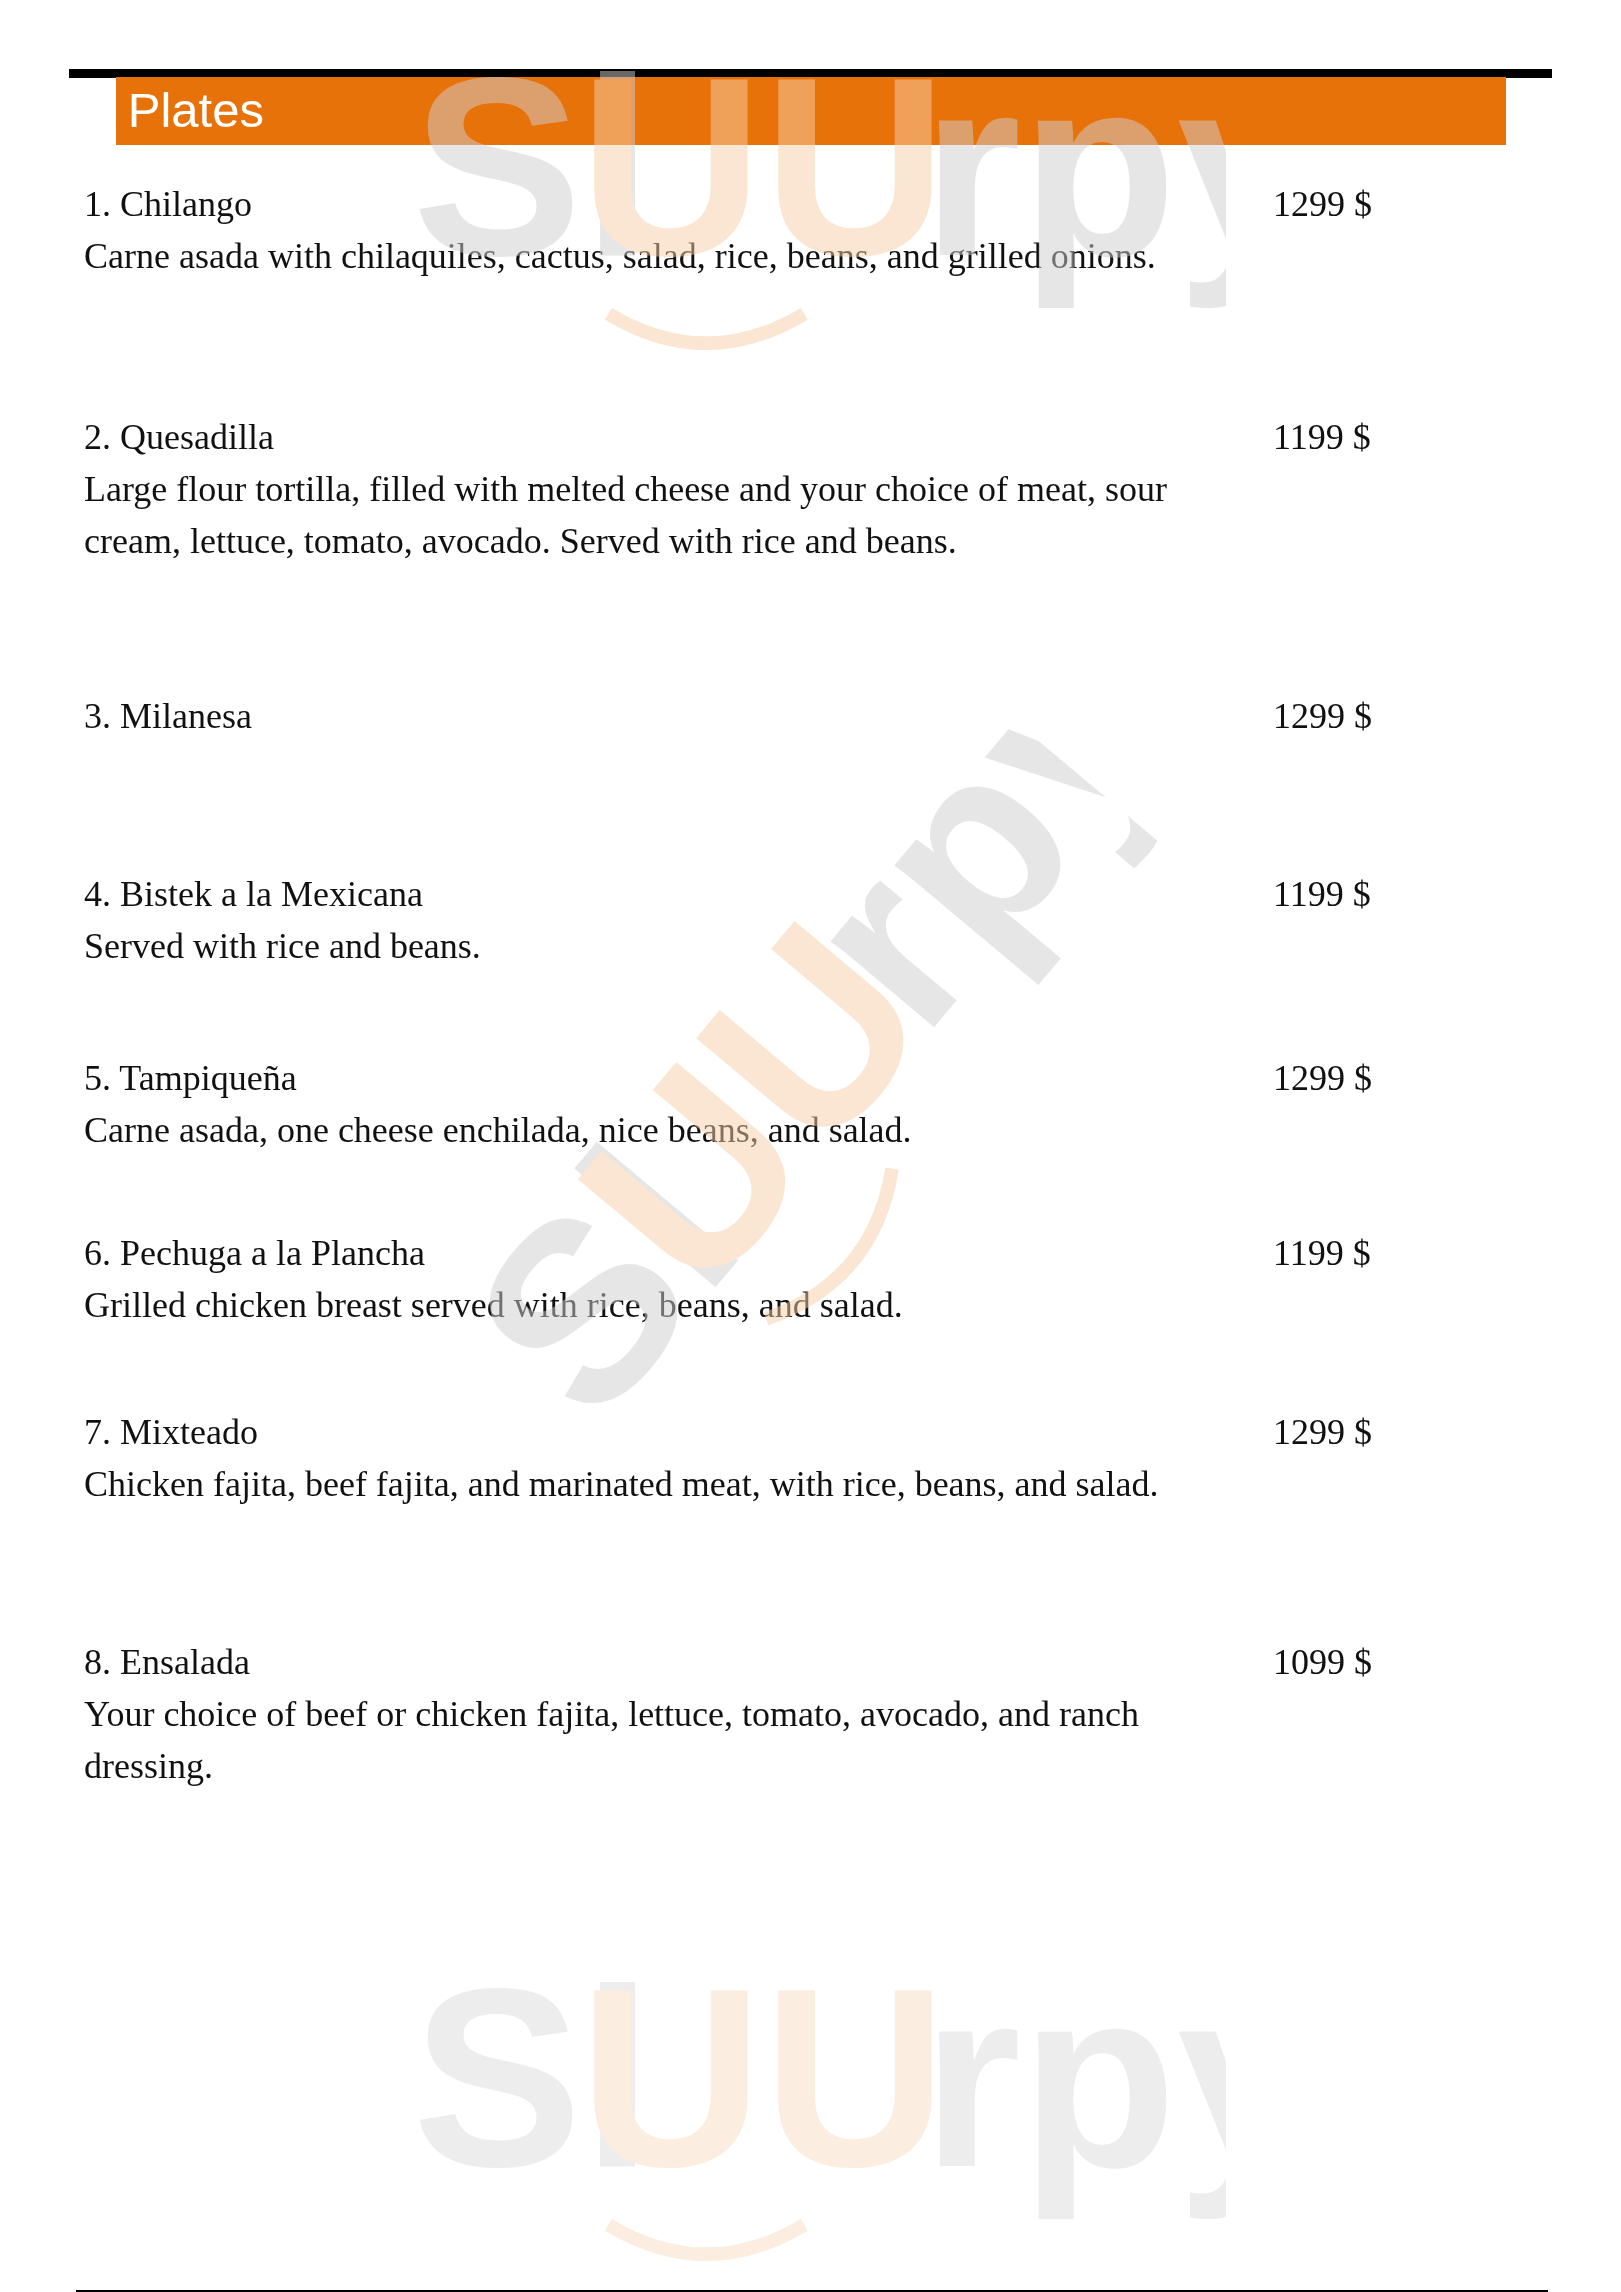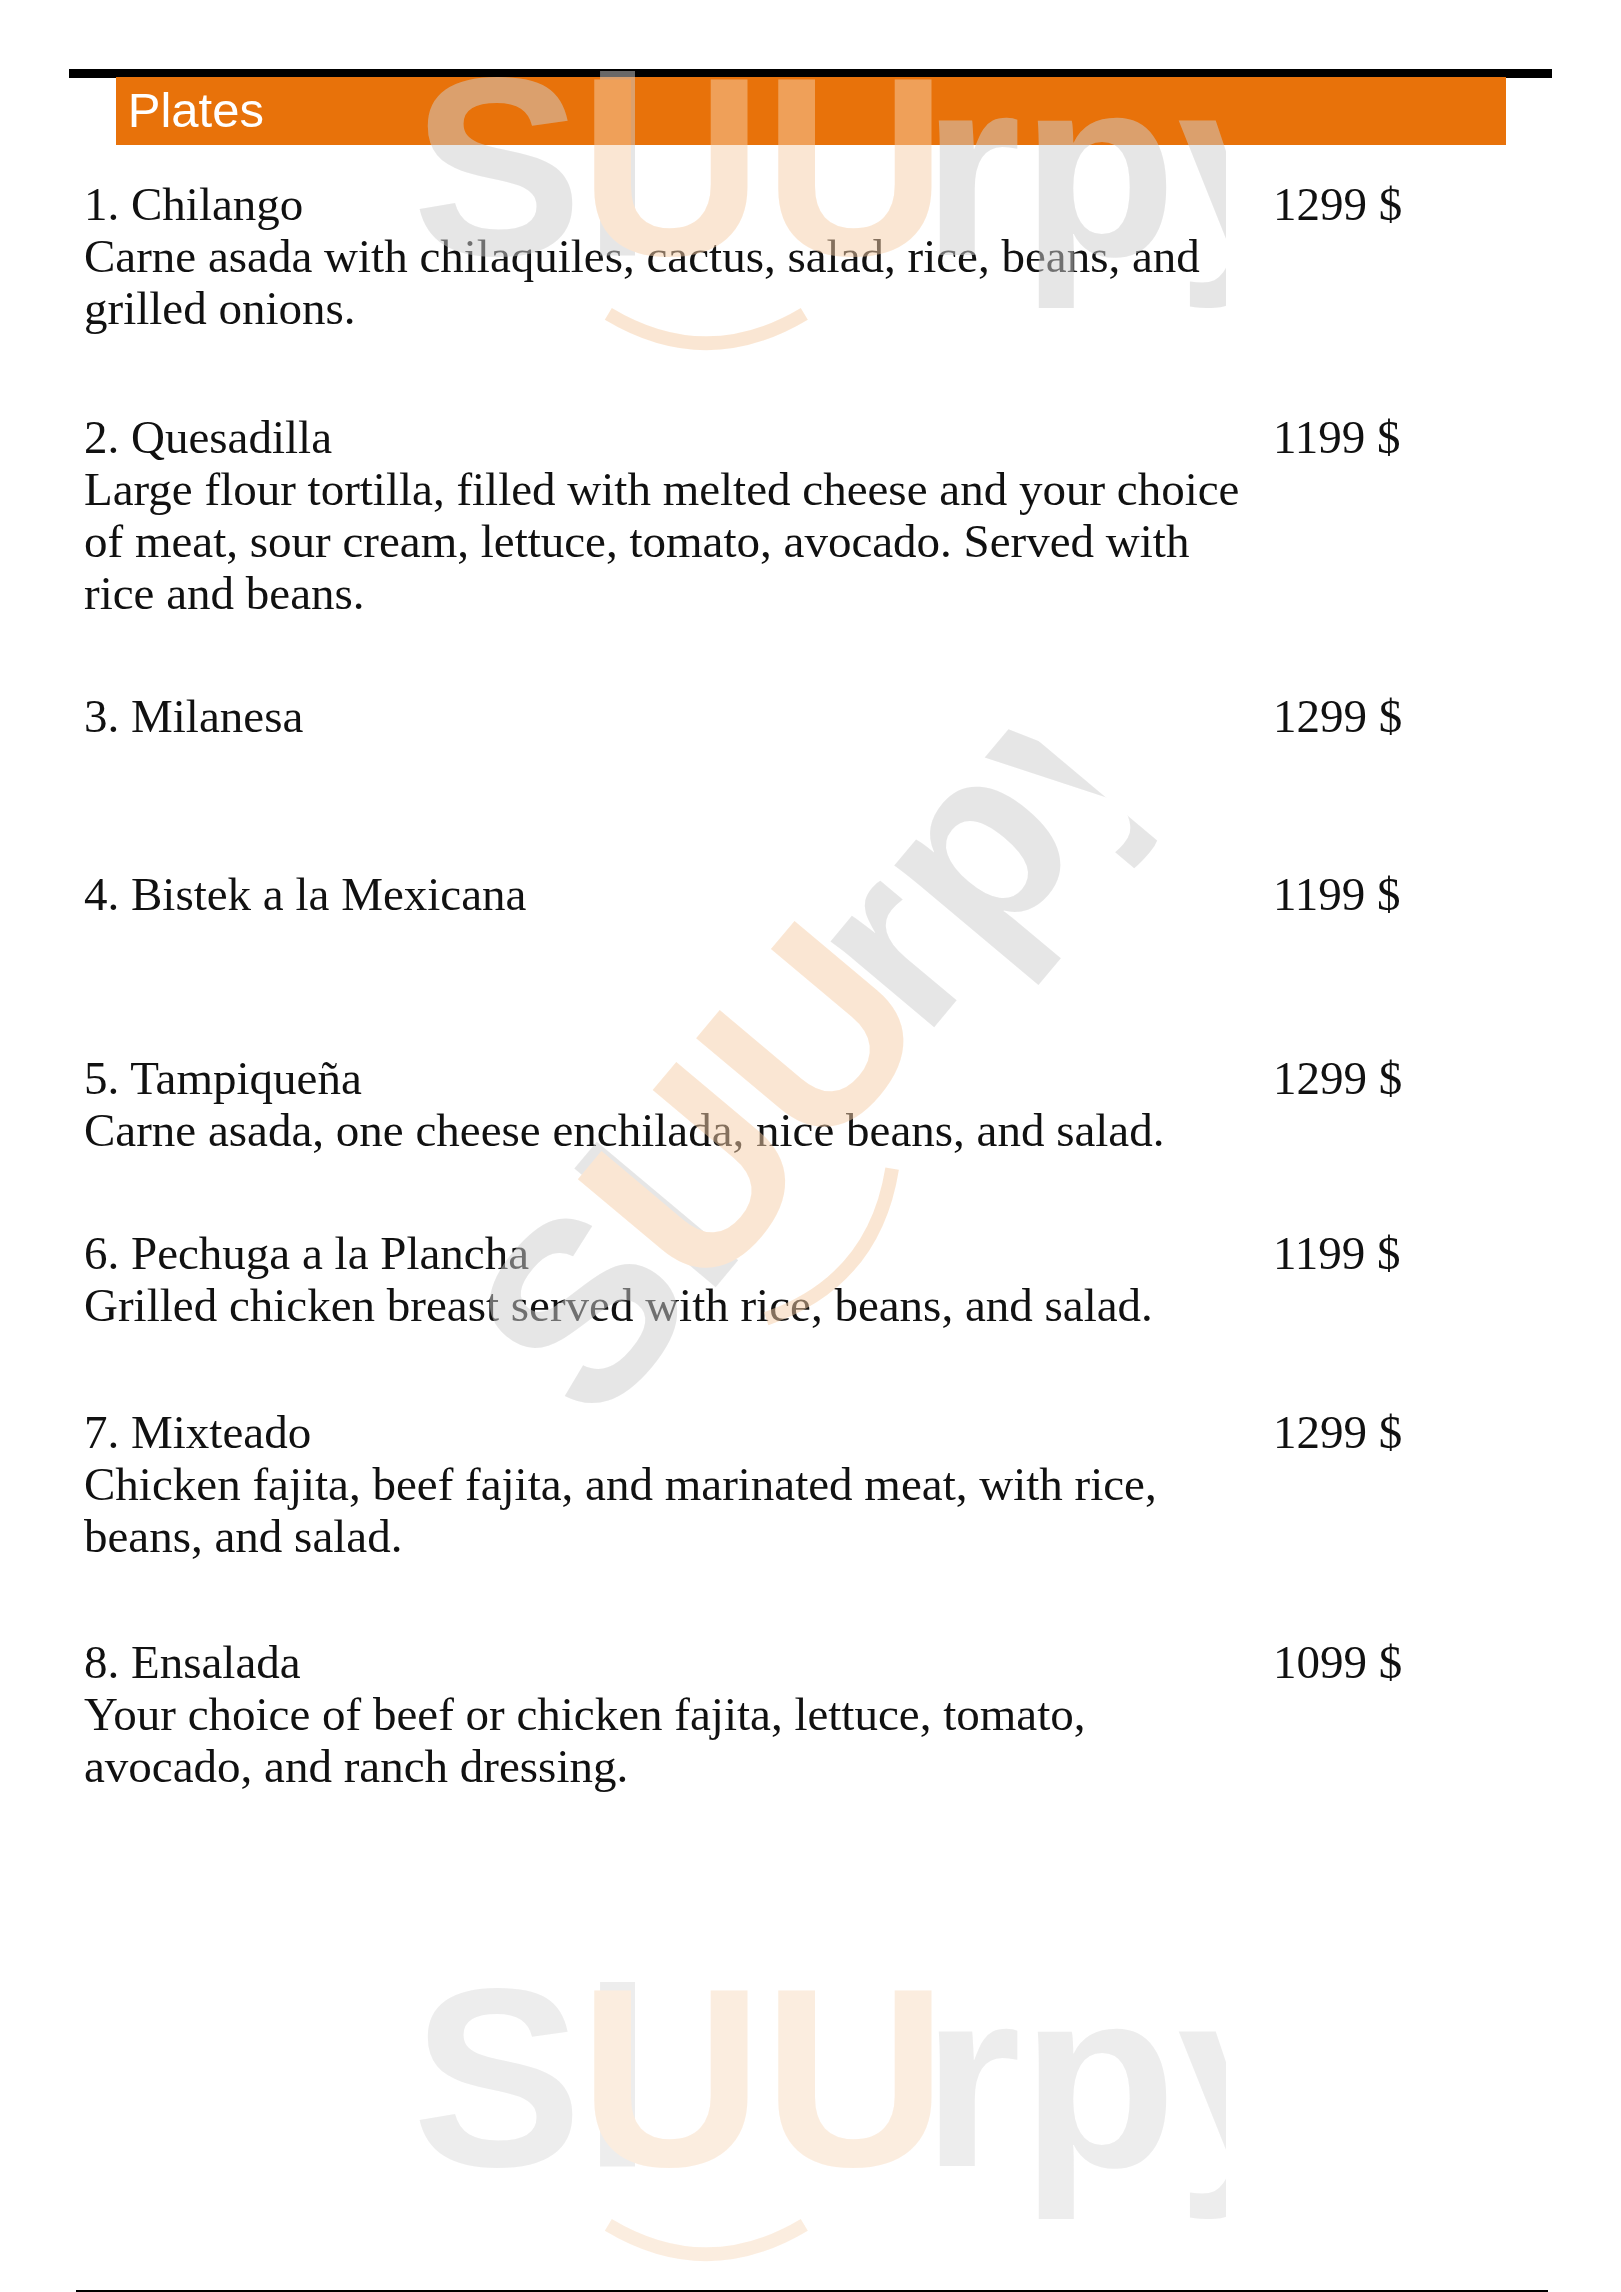--- a/index.html
+++ b/index.html
@@ -1,20 +1,20 @@
 <!DOCTYPE html>
 <html><head>
 <meta charset="utf-8">
 <style>
   html, body { margin: 0; padding: 0; background: #ffffff; }
   body { width: 1621px; height: 2293px; position: relative; overflow: hidden; }
   .top-rule { position: absolute; left: 69px; top: 69px; width: 1483px; height: 8.8px; background: #000; }
   .section-header { position: absolute; left: 76px; top: 77px; width: 1390px; height: 68px; background: #E8720A; margin-left: 40px; }
   .section-title { position: absolute; left: 11.8px; top: 5.9px; font-family: "Liberation Sans", sans-serif; font-size: 49px; line-height: 55px; color: #ffffff; }
-  .item { position: absolute; left: 84px; width: 1304px; font-family: "Liberation Serif", serif; font-size: 47px; line-height: 52px; color: #111; }
+  .item { position: absolute; left: 84px; width: 1304px; font-family: "Liberation Serif", serif; font-size: 36px; line-height: 52px; color: #111; }
   .item-name { display: block; width: 1117px; }
   .item-desc { display: block; width: 1157px; }
   .item-price { position: absolute; left: 1189px; top: 0; white-space: nowrap; }
   .bottom-rule { position: absolute; left: 76px; top: 2290px; width: 1472px; height: 2.9px; background: #000; }
   .watermark { position: absolute; pointer-events: none; opacity: 0.5; }
 </style>
 </head>
 <body>
 
 <div class="top-rule"></div>
@@ -36,20 +36,21 @@
 </div>
 
 <div class="item" style="top:690px">
   <span class="item-name">3. Milanesa</span>
   <span class="item-price">1299 $</span>
 </div>
 
 <div class="item" style="top:868px">
   <span class="item-name">4. Bistek a la Mexicana</span>
   <span class="item-price">1199 $</span>
+  <span class="item-desc">Served with rice and beans.</span>
 </div>
 
 <div class="item" style="top:1052px">
   <span class="item-name">5. Tampiqueña</span>
   <span class="item-price">1299 $</span>
   <span class="item-desc">Carne asada, one cheese enchilada, nice beans, and salad.</span>
 </div>
 
 <div class="item" style="top:1227px">
   <span class="item-name">6. Pechuga a la Plancha</span>

